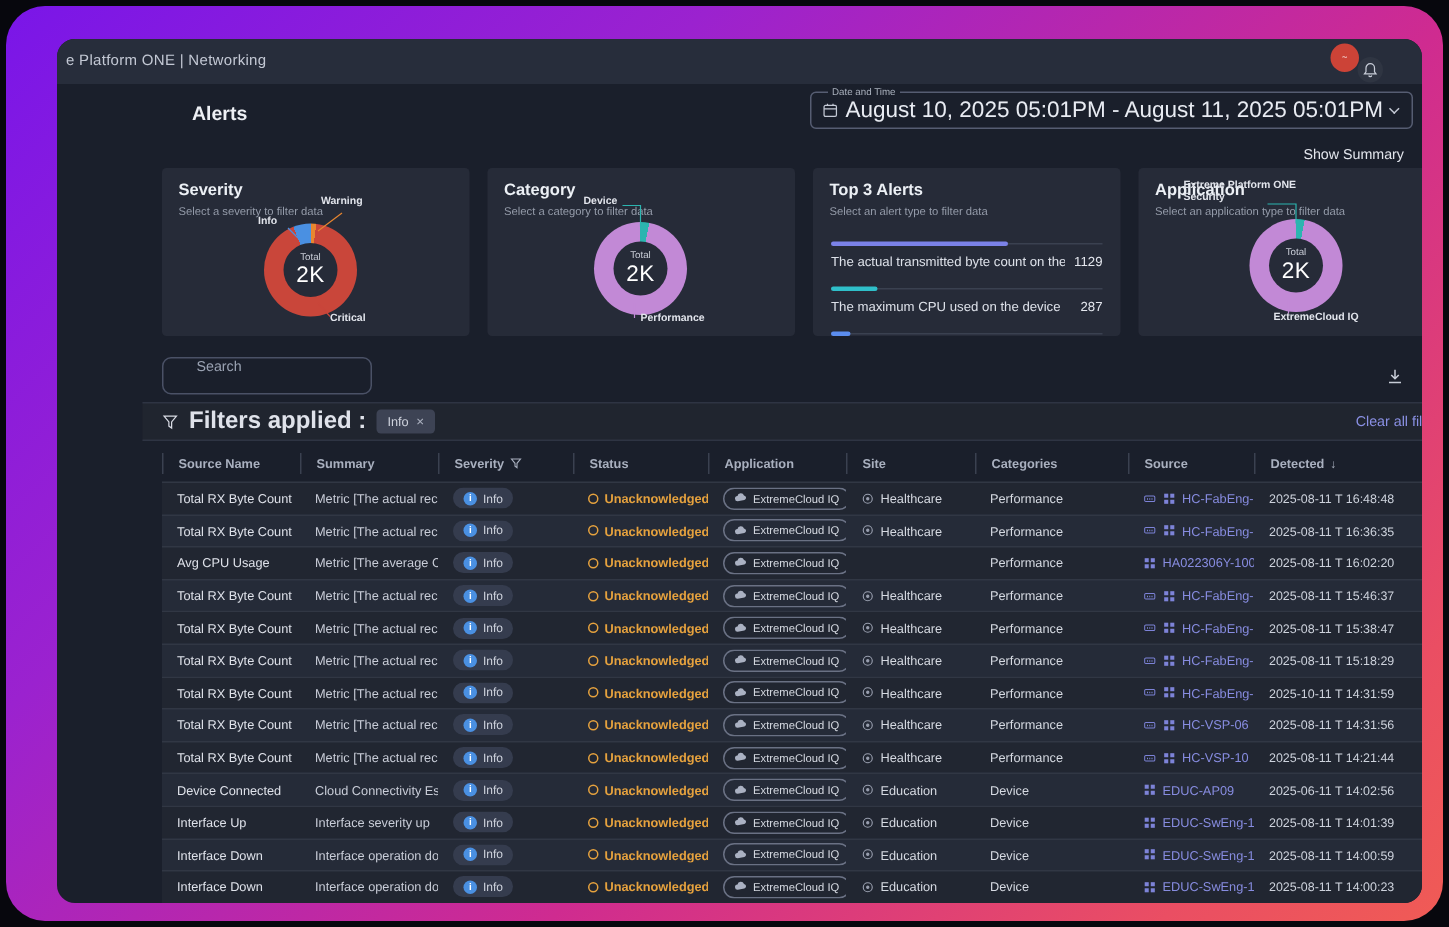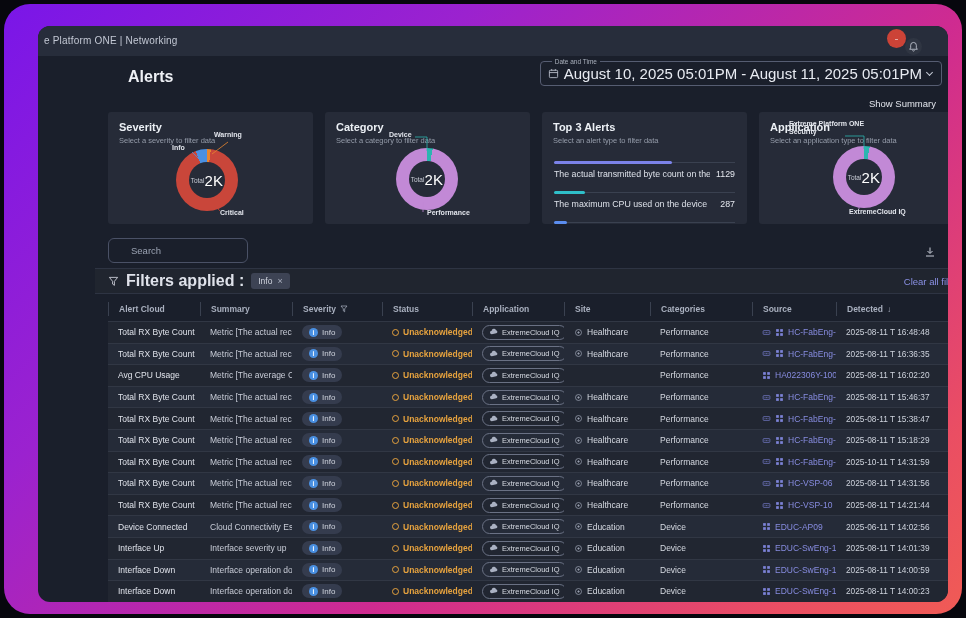--- a/index.html
+++ b/index.html
@@ -19,55 +19,55 @@
              background:#2f3542; display:flex; align-items:center; justify-content:center; color:#c8cdd8; z-index:2; }
 
   
   .sidebar { position:absolute; left:-2px; top:44px; width:57px; height:520px; background:#262b39;
              border:1px solid #454c5e; border-left:none; border-radius:0 10px 10px 0; }
   .side-item { position:absolute; left:4px; font-size:8px; color:#c5cad6; white-space:nowrap; }
   .chev-up { position:absolute; right:8px; top:3px; width:5px; height:5px; border-left:1px solid #c5cad6;
              border-top:1px solid #c5cad6; transform:rotate(45deg); }
 
   
-  .page-title { position:absolute; left:90px; top:42px; font-size:16px; font-weight:600; color:#eef0f5; }
+  .page-title { position:absolute; left:90px; top:42px; font-size:13px; font-weight:600; color:#eef0f5; }
   .datefield { position:absolute; right:6px; top:32px; width:226px; height:28px; border:1px solid #565d72;
                border-radius:4px; display:flex; align-items:center; gap:5px; padding:0 7px; }
   .datefield legend { font-size:6.5px; color:#a9b0bc; padding:0 3px; margin-left:4px; }
   .date-value { font-size:15px; color:#e8ebf2; white-space:nowrap; margin-top:-4px; }
   .date-chev { width:5px; height:5px; border-right:1px solid #c5cad6; border-bottom:1px solid #c5cad6;
                transform:rotate(45deg); margin:-6px 2px 0 auto; }
   .cal-ic { margin-top:-4px; color:#c5cad6; }
   .show-summary { position:absolute; right:12px; top:72px; font-size:9.5px; color:#e2e5ec; }
 
   
   .cards { position:absolute; left:70px; top:86px; display:grid; grid-template-columns:repeat(4,205px); gap:12px; }
   .card { position:relative; width:205px; height:112px; background:#262b38; border-radius:3px; padding:9px 11px; overflow:hidden; }
   .card h3 { font-size:11px; font-weight:600; color:#ecf0f5; }
   .card .sub { font-size:7.5px; color:#959caa; margin-top:3px; }
   .donut { position:absolute; width:62px; height:62px; border-radius:50%; }
   .donut::after { content:""; position:absolute; inset:13px; border-radius:50%; background:#262b38; }
-  .donut-center { position:absolute; width:62px; height:62px; display:flex; 
+  .donut-center { position:absolute; width:62px; height:62px; display:flex; flex-direction:column;
                   align-items:center; justify-content:center; z-index:2; }
   .donut-center .tl { font-size:6.5px; color:#c8ccd6; }
   .donut-center .tv { font-size:15px; color:#ffffff; letter-spacing:.3px; }
   .dlabel { position:absolute; font-size:7px; font-weight:700; color:#e2e5ec; z-index:2; white-space:nowrap; }
   .leads { position:absolute; inset:0; z-index:1; }
 
   
   .t3-item { position:relative; margin:13px 1px 0 1px; border-top:1px solid #3a4150; padding-top:6px; }
   .t3-item:first-of-type { margin-top:17px; }
   .t3-bar { position:absolute; top:-2px; left:0; height:3px; border-radius:2px; }
   .t3-row { display:flex; justify-content:space-between; }
   .t3-label { font-size:8.8px; color:#dde1e9; white-space:nowrap; overflow:hidden; }
   .t3-val { font-size:8.8px; color:#e4e7ee; padding-left:6px; }
 
   
   .searchbox { position:absolute; left:70px; top:212px; width:140px; height:25px; border:1px solid #4a5166;
-               border-radius:6px; display:flex; align-items:center; gap:6px; padding:0 16px; color:#9aa2b2; }
+               border-radius:6px; display:flex; align-items:flex-start; gap:6px; padding:0 16px; color:#9aa2b2; }
   .searchbox input { background:transparent; border:none; outline:none; color:#dfe3ec; font-size:9.5px; width:100px; }
   .searchbox input::placeholder { color:#9aa2b2; }
   .download { position:absolute; right:12px; top:218px; color:#c8cdd8; }
   .filtersrow { position:absolute; left:57px; right:0; top:242px; height:26px; background:#20252f;
                 border-top:1px solid #2e3443; border-bottom:1px solid #2e3443;
                 display:flex; align-items:center; gap:7px; padding-left:13px; color:#d8dbe4; }
   .filtersrow .flabel { font-size:16px; font-weight:600; color:#dfe2ea; }
   .chip { display:inline-flex; align-items:center; gap:5px; background:#3d4354; border-radius:3px;
           height:16px; padding:0 7px; font-size:8.5px; color:#cfd3dd; }
   .chip .x { cursor:pointer; color:#aab0be; font-size:9px; }
@@ -238,21 +238,21 @@
       <span class="flabel">Filters applied :</span>
       <span class="chip">
         <span>Info</span>
         <span class="x"></span>
       </span>
       <span class="clear-filters">Clear all filters</span>
     </div>
 
     <div class="thead grid-cols">
       <div class="th">
-            <span>Alert Cloud</span>
+            <span>Source Name</span>
           </div>
       <div class="th">
             <span>Summary</span>
           </div>
       <div class="th">
             <span>Severity</span>
         <svg width="8" height="8" viewBox="0 0 12 12" fill="none" stroke="currentColor" stroke-width="1.1">
               <path d="M1.5 1.5h9L7 5.8v4.4L5 8.8V5.8z"></path>
             </svg>
       </div>

